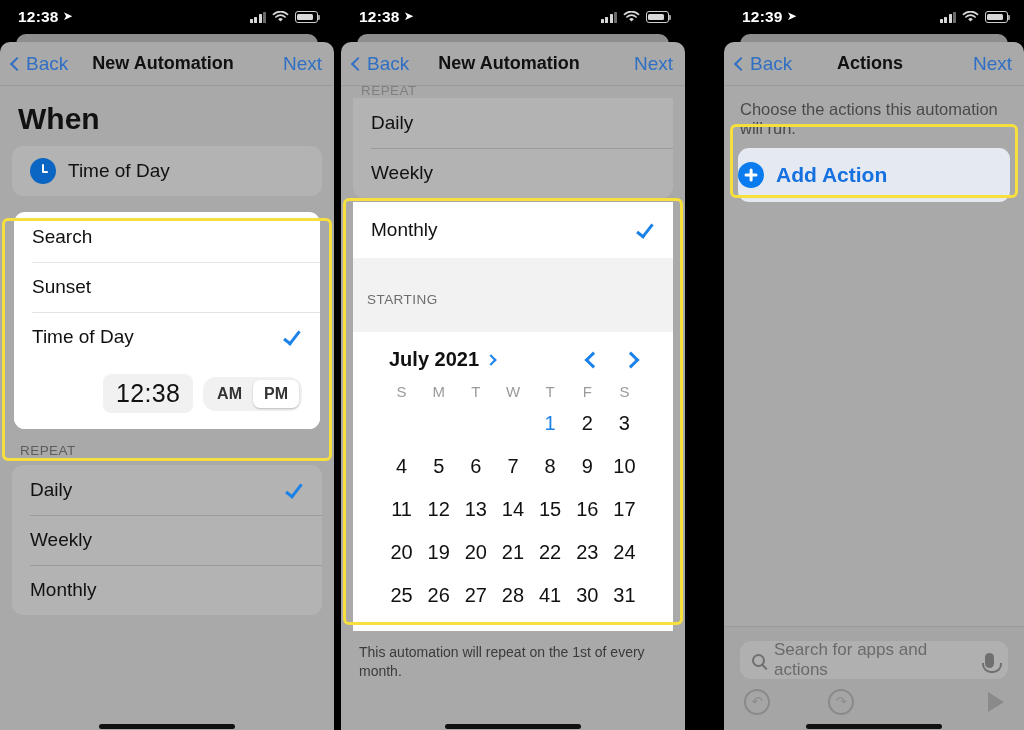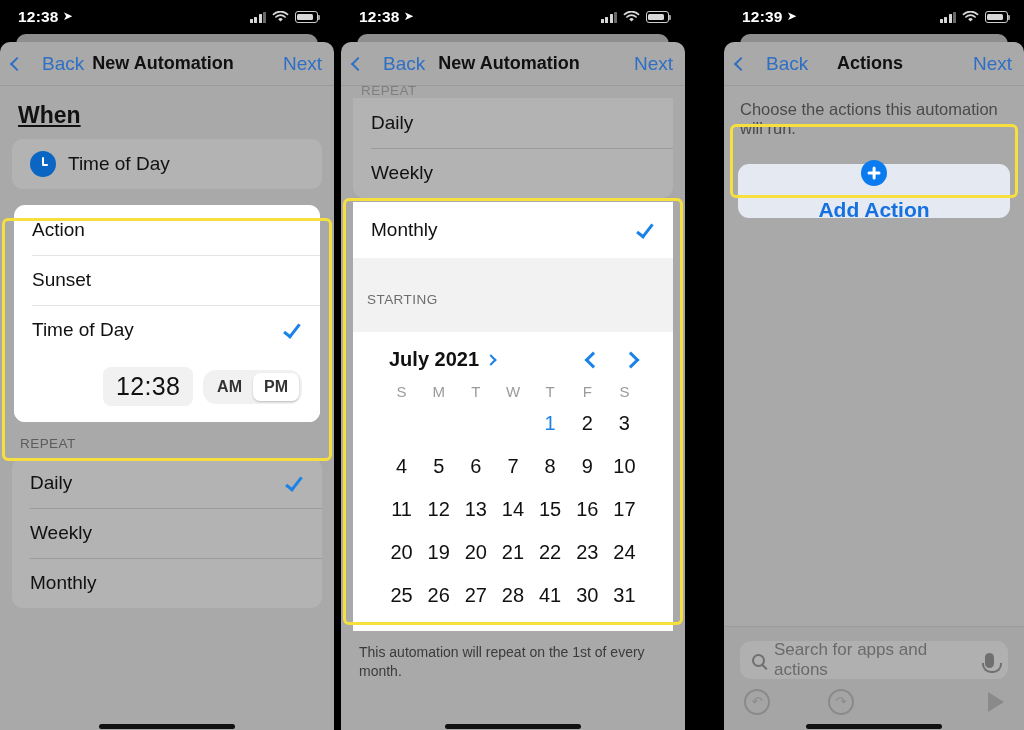--- a/index.html
+++ b/index.html
@@ -41,29 +41,29 @@
   .sheet-peek::after{ content:""; position:absolute; left:16px; right:16px; top:0; bottom:-6px; background:#8e8e8e; border-radius:10px 10px 0 0;}
 
   
   .navbar {
     position: relative; z-index: 3;
     height: 44px; background: #a9a9a9;
     display: flex; align-items: center; padding: 0 12px;
     border-radius: 10px 10px 0 0;
     border-bottom: 0.5px solid #9a9a9a;
   }
-  .nav-back { display:flex; align-items:center; gap:19px; color:#2f6fc4; font-size:19px; cursor:pointer;}
+  .nav-back { display:flex; align-items:center; gap:3px; color:#2f6fc4; font-size:19px; cursor:pointer;}
   .chev-l { width:10px; height:10px; border-left:2.6px solid #2f6fc4; border-bottom:2.6px solid #2f6fc4; transform: rotate(45deg); display:inline-block; margin-right:1px;}
   .nav-title { position:absolute; left:0; right:8px; text-align:center; font-size:18px; font-weight:700; color:#111; pointer-events:none;}
   .nav-next { margin-left:auto; color:#2f6fc4; font-size:19px; cursor:pointer; position:relative; z-index:1;}
 
   
   .screen { position: relative; height: 652px; background: #a9a9a9; overflow: hidden; }
 
-  .section-title { font-size: 23px; font-weight: 700; color: #111; padding: 16px 18px 10px; text-decoration: underline; }
+  .section-title { font-size: 30px; font-weight: 700; color: #111; padding: 16px 18px 10px; }
   .group-header { font-size: 13.5px; color: #5d5d5d; letter-spacing: .45px; padding: 14px 20px 7px; text-transform: uppercase;}
 
   .card { background: #b3b3b3; border-radius: 11px; margin: 0 12px; overflow: hidden; }
   .card.white { background: #fff; }
   .row { display:flex; align-items:center; min-height: 50px; padding: 0 18px; font-size: 19px; color:#111; position:relative;}
   .row + .row::before { content:""; position:absolute; left:18px; right:0; top:0; height:.7px; background: rgba(0,0,0,.13);}
   .card.white .row + .row::before { background:#e4e4e4;}
   .check { margin-left:auto; width:17px; height:9px; border-left:3px solid #1b82e8; border-bottom:3px solid #1b82e8; transform: rotate(-52deg) translateY(-2px); }
 
   .clock-icon { width:26px; height:26px; border-radius:50%; background:#0a66c2; margin-right:12px; position:relative; flex:0 0 auto;}
@@ -92,21 +92,21 @@
   .dow, .week { display:grid; grid-template-columns: repeat(7,1fr); text-align:center;}
   .dow span { font-size:15px; color:#9b9b9b; padding:6px 0 2px;}
   .week span { font-size:20px; color:#111; padding:10px 0; position:relative;}
   .week span.empty { color:transparent;}
   .week span.sel { color:#1b82e8; }
   .week span.sel::before { content:""; position:absolute; left:50%; top:50%; transform:translate(-50%,-50%); width:36px; height:36px; border-radius:50%; background:#dbeafb; z-index:-1;}
   .cal-note { font-size:14px; color:#3b3b3b; padding: 12px 18px; line-height: 1.35;}
 
   
   .p3-sub { font-size:16.5px; color:#4a4a4a; padding: 14px 16px 10px; }
-  .addaction { margin: 16px 14px; background:#e5e9f2; border-radius:11px; height:54px; display:flex; align-items:center; justify-content:center; gap:12px;flex-direction:column;}
+  .addaction { margin: 0 14px; background:#e5e9f2; border-radius:11px; height:54px; display:flex; align-items:center; gap:12px;}
   .plus { width:26px; height:26px; border-radius:50%; background:#0a7cf0; position:relative; flex:0 0 auto;}
   .plus::before { content:""; position:absolute; left:50%; top:50%; transform:translate(-50%,-50%); width:13px; height:2.8px; background:#fff; border-radius:2px;}
   .plus::after  { content:""; position:absolute; left:50%; top:50%; transform:translate(-50%,-50%); width:2.8px; height:13px; background:#fff; border-radius:2px;}
   .addaction-label { font-size:21px; font-weight:700; color:#1571e0;}
 
   .bottombar { position:absolute; left:0; right:0; bottom:0; height:112px; background:#a5a5a5; border-top:.5px solid #9b9b9b;}
   .searchbar { margin: 14px 16px 0; background:#b0b0b0; border-radius:11px; height:38px; display:flex; align-items:center; padding:0 12px; gap:9px;}
   .mag { width:13px; height:13px; border:2px solid #6f6f6f; border-radius:50%; position:relative; flex:0 0 auto;}
   .mag::after { content:""; position:absolute; right:-5px; bottom:-3px; width:7px; height:2px; background:#6f6f6f; transform:rotate(45deg); border-radius:1px;}
   .search-ph { font-size:17px; color:#6a6a6a; flex:1;}
@@ -162,21 +162,21 @@
         <div class="row">
           <span class="clock-icon"></span>
           <span>Time of Day</span>
         </div>
       </div>
 
       <div style="height:16px"></div>
 
       <div class="card white" style="margin:0 14px;">
         <div class="row">
-          <span>Action</span>
+          <span>Search</span>
         </div>
         <div class="row">
           <span>Sunset</span>
         </div>
         <div class="row">
           <span>Time of Day</span>
           <span class="check"></span>
         </div>
         <div class="timerow">
           <span class="timefield">12:38</span>

